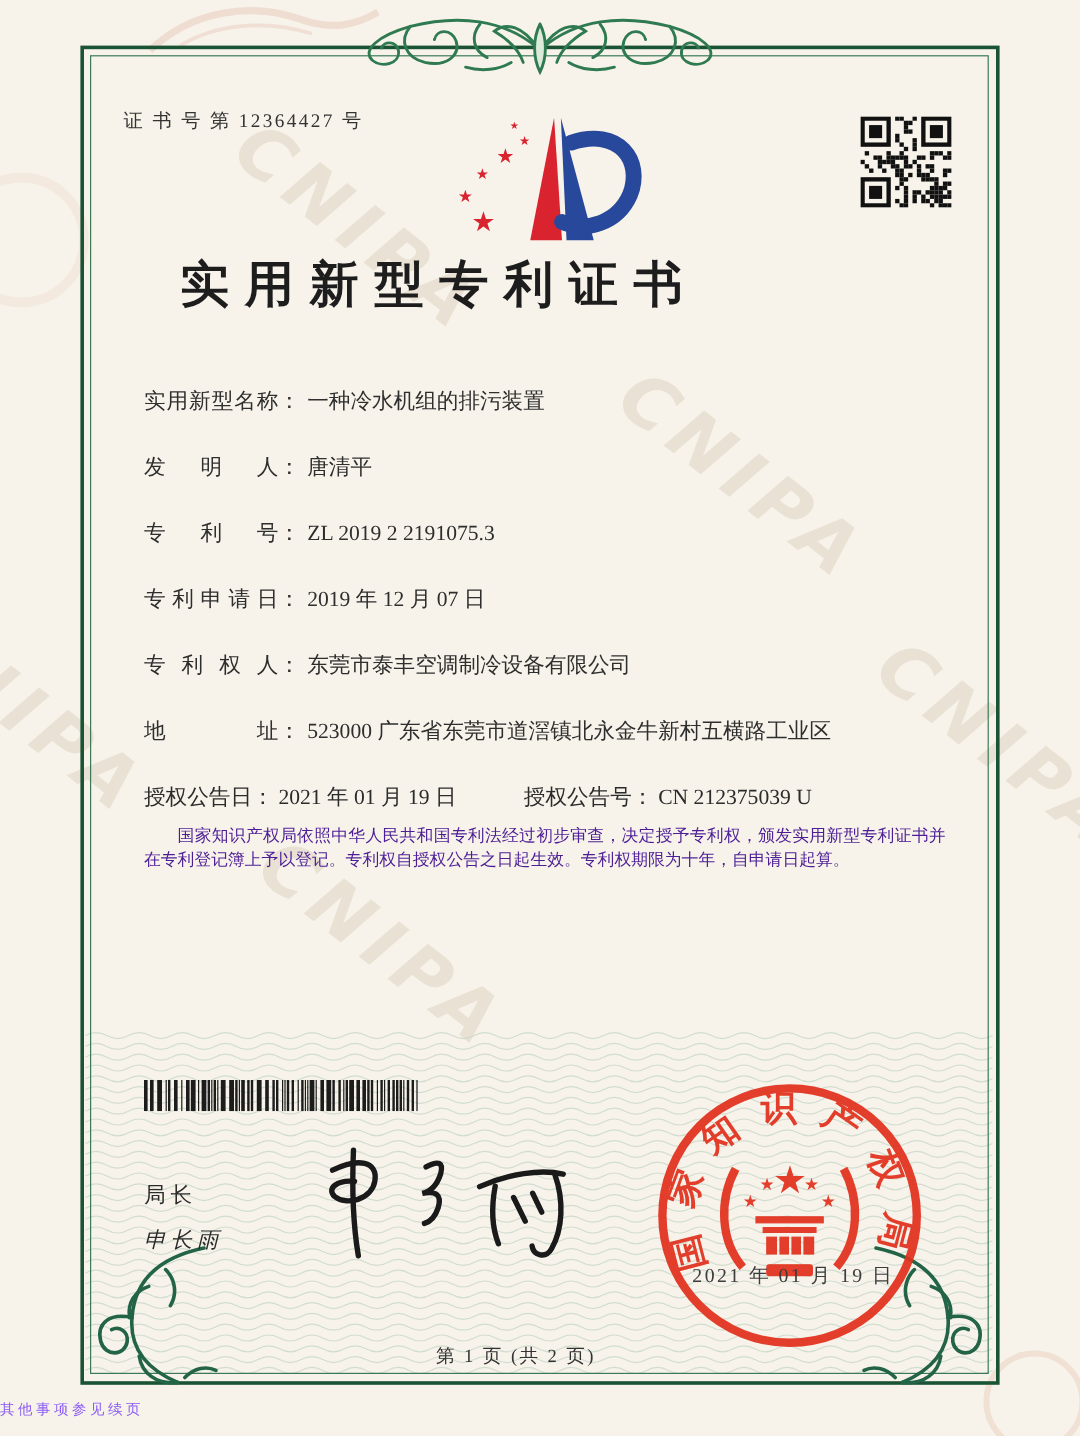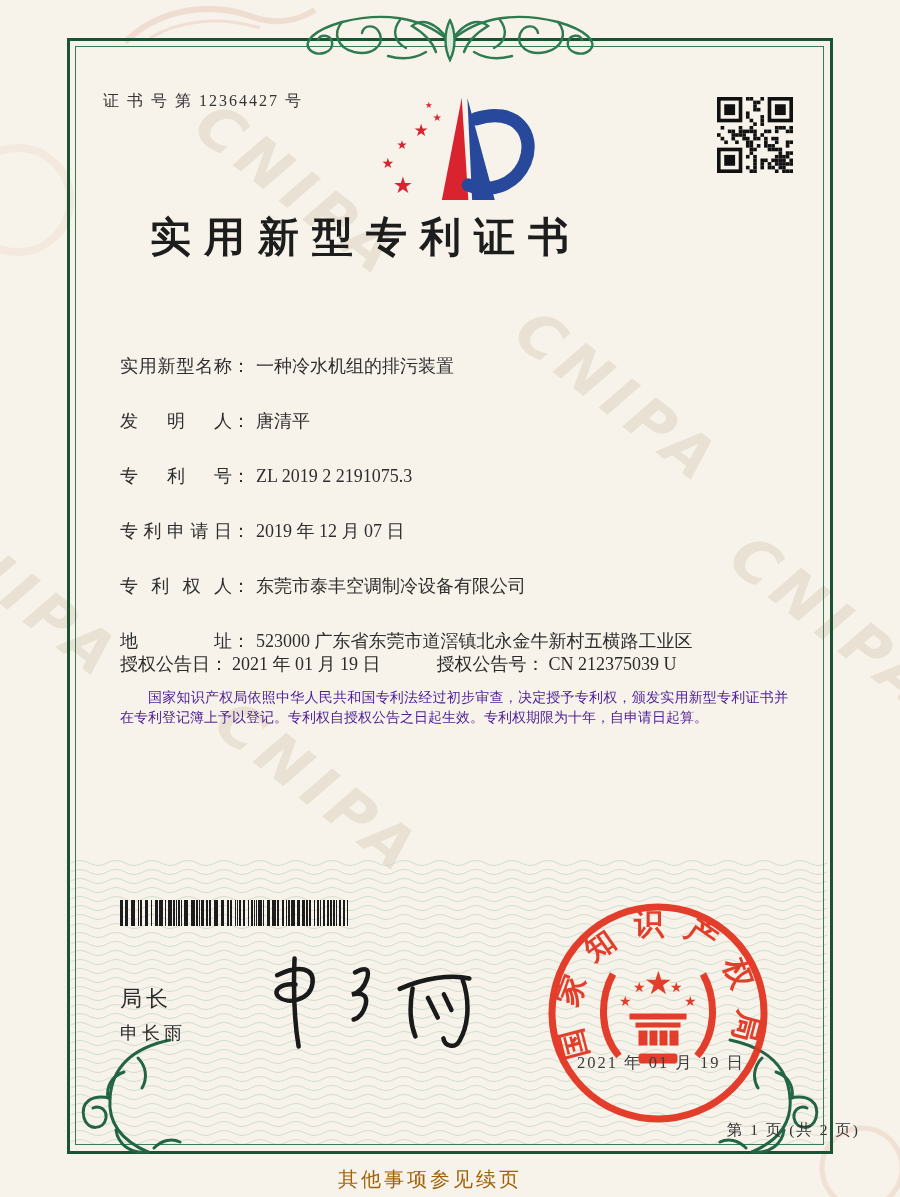--- a/index.html
+++ b/index.html
@@ -33,39 +33,38 @@
   .title{
     left:0;top:210px;width:732px;text-align:center;
     font-size:41px;font-weight:bold;letter-spacing:13px;color:#1d1d1d;
   }
   
   .field-row{left:120px;width:690px;font-size:18px;color:#2e2e2e;}
   .flabel{
     display:inline-block;width:112px;
     text-align:justify;text-align-last:justify;
     vertical-align:bottom;
-    margin-top:32px;
   }
   .fvalue{padding-left:6px;}
   .grant-row{left:120px;top:652px;width:690px;font-size:18px;display:flex;}
   .grant-col2{margin-left:56px;}
   
   .paras{left:120px;top:688px;width:668px;font-size:14px;line-height:20px;
     text-align:justify;color:#4c1d95;}
   .paras p{margin:0;text-indent:2em;}
   
-  .sig-title{left:120px;top:984px;font-size:22px;letter-spacing:4px;}
-  .sig-name{left:120px;top:1021px;font-size:18px;letter-spacing:4px;}
+  .sig-title{left:120px;top:984px;font-size:18px;letter-spacing:4px;}
+  .sig-name{left:120px;top:1021px;font-size:18px;letter-spacing:4px;font-style:italic;}
   .seal-date{
     left:546px;top:1052px;width:230px;
     font-size:16.5px;letter-spacing:2px;color:#3c3c3c;
     text-align:center;z-index:6;
   }
-  .page-info{left:0;top:1120px;width:860px;text-align:right;font-size:15.5px;color:#333;letter-spacing:2px;}
-  .bottom-note{left:0;top:1166px;width:860px;text-align:center;font-size:20px;color:#a16207;letter-spacing:3px;}
+  .page-info{left:0;top:1120px;width:860px;text-align:center;font-size:15.5px;color:#333;letter-spacing:2px;}
+  .bottom-note{left:0;top:1166px;width:860px;text-align:left;font-size:12px;color:#8b5cf6;letter-spacing:3px;}
   svg{display:block;}
   .z5{z-index:5;} .z4{z-index:4;} .z3{z-index:3;} .z2{z-index:2;} .z1{z-index:1;}
 </style>
 </head>
 <body>
 
 <svg id="waves-svg" class="abs z1" style="left:71px;top:858px;" width="758" height="290" viewBox="0 0 758 290">
     <path d="M0,5 q9,-5 18,0 t18,0 t18,0 t18,0 t18,0 t18,0 t18,0 t18,0 t18,0 t18,0 t18,0 t18,0 t18,0 t18,0 t18,0 t18,0 t18,0 t18,0 t18,0 t18,0 t18,0 t18,0 t18,0 t18,0 t18,0 t18,0 t18,0 t18,0 t18,0 t18,0 t18,0 t18,0 t18,0 t18,0 t18,0 t18,0 t18,0 t18,0 t18,0 t18,0 t18,0 t18,0" transform="translate(0,0)" fill="none" stroke="#c6d6c6" stroke-width="1" opacity="0.75"></path>
     <path d="M0,5 q9,-5 18,0 t18,0 t18,0 t18,0 t18,0 t18,0 t18,0 t18,0 t18,0 t18,0 t18,0 t18,0 t18,0 t18,0 t18,0 t18,0 t18,0 t18,0 t18,0 t18,0 t18,0 t18,0 t18,0 t18,0 t18,0 t18,0 t18,0 t18,0 t18,0 t18,0 t18,0 t18,0 t18,0 t18,0 t18,0 t18,0 t18,0 t18,0 t18,0 t18,0 t18,0 t18,0" transform="translate(0,9)" fill="none" stroke="#c6d6c6" stroke-width="1" opacity="0.75"></path>
     <path d="M0,5 q9,-5 18,0 t18,0 t18,0 t18,0 t18,0 t18,0 t18,0 t18,0 t18,0 t18,0 t18,0 t18,0 t18,0 t18,0 t18,0 t18,0 t18,0 t18,0 t18,0 t18,0 t18,0 t18,0 t18,0 t18,0 t18,0 t18,0 t18,0 t18,0 t18,0 t18,0 t18,0 t18,0 t18,0 t18,0 t18,0 t18,0 t18,0 t18,0 t18,0 t18,0 t18,0 t18,0" transform="translate(0,18)" fill="none" stroke="#c6d6c6" stroke-width="1" opacity="0.75"></path>

